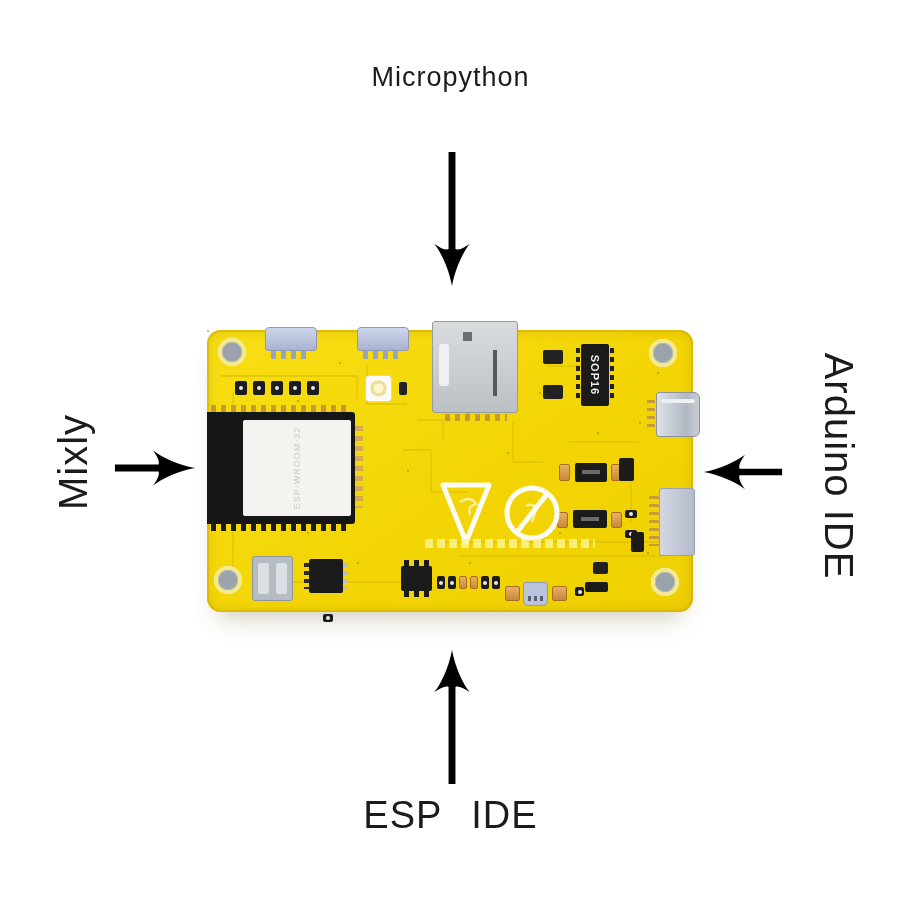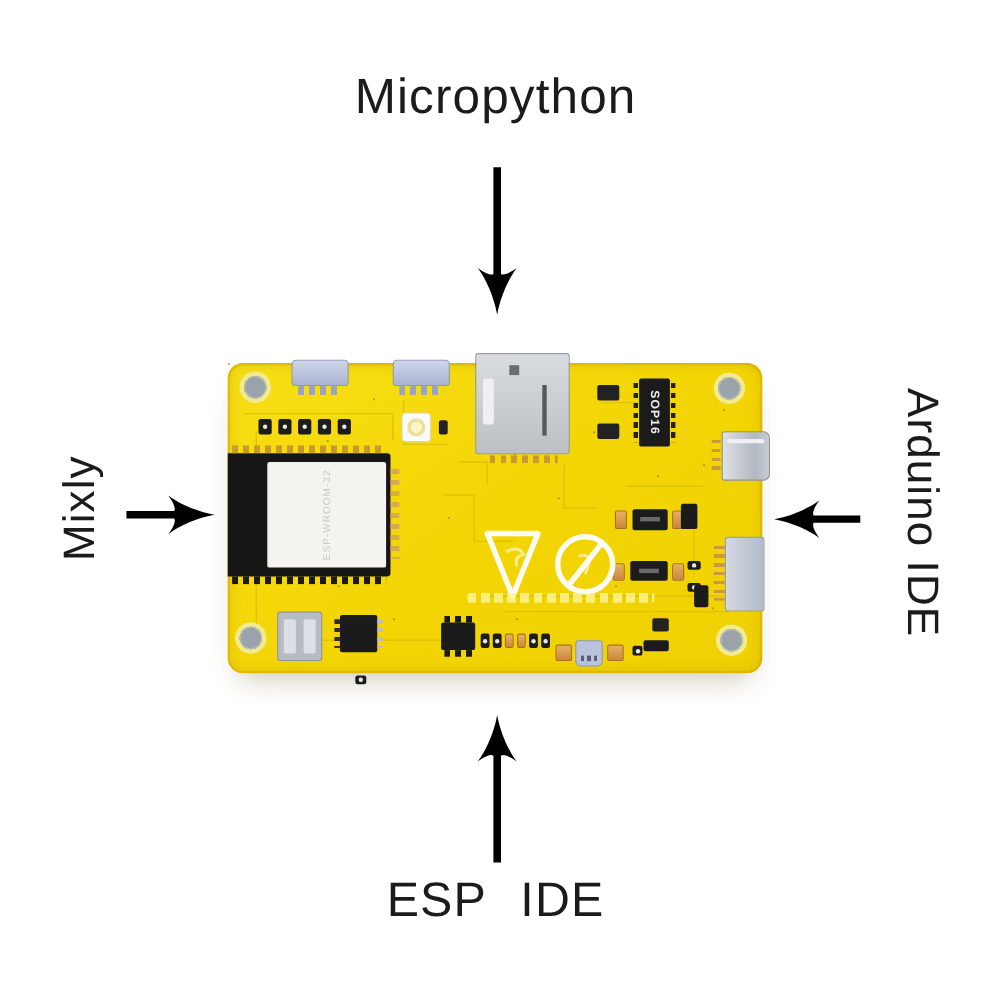--- a/index.html
+++ b/index.html
@@ -8,22 +8,22 @@
     --module-label-bg:#f4f3ef; --module-label-text:#c9c9c4;
     --chip-black:#1b1b1b; --chip-text:#ededed; --metal-silver:#c9cdd2;
     --connector-blue:#b9c3de; --gold:#d8a94e; --hole-gray:#9aa3ab;
     --silkscreen-white:#ffffff;
   }
   *{box-sizing:border-box;margin:0;padding:0}
   html,body{background:var(--background);}
   #stage{position:relative;width:901px;height:900px;margin:0 auto;background:var(--background);
          font-family:"Liberation Sans","DejaVu Sans",sans-serif;color:var(--label-text);overflow:hidden}
   .lbl{position:absolute;font-weight:300;letter-spacing:1px;color:var(--label-text);white-space:nowrap}
-  .lbl-top{top:62px;left:0;width:100%;text-align:center;font-size:45px}
-  .lbl-bottom{top:794px;left:0;width:100%;text-align:center;font-size:44px;word-spacing:18px}
+  .lbl-top{top:62px;left:0;width:100%;text-align:center;font-size:27px}
+  .lbl-bottom{top:794px;left:0;width:100%;text-align:center;font-size:38px;word-spacing:18px}
   .lbl-left{left:73px;top:462px;font-size:40px;transform:translate(-50%,-50%) rotate(-90deg)}
   .lbl-right{left:838px;top:466px;font-size:40px;transform:translate(-50%,-50%) rotate(90deg)}
   .arrow{position:absolute;fill:var(--arrow)}
   
   #board{position:absolute;left:207px;top:330px;width:486px;height:282px;border-radius:14px;
          background:linear-gradient(145deg,#f7de14,var(--pcb-yellow) 55%,#efd002);
          box-shadow:inset 0 0 0 2px rgba(213,173,0,.55), inset 0 0 12px rgba(170,130,0,.35),
                     0 16px 26px -12px rgba(80,70,0,.30);}
   .abs{position:absolute}
   .hole{width:30px;height:30px;border-radius:50%;

